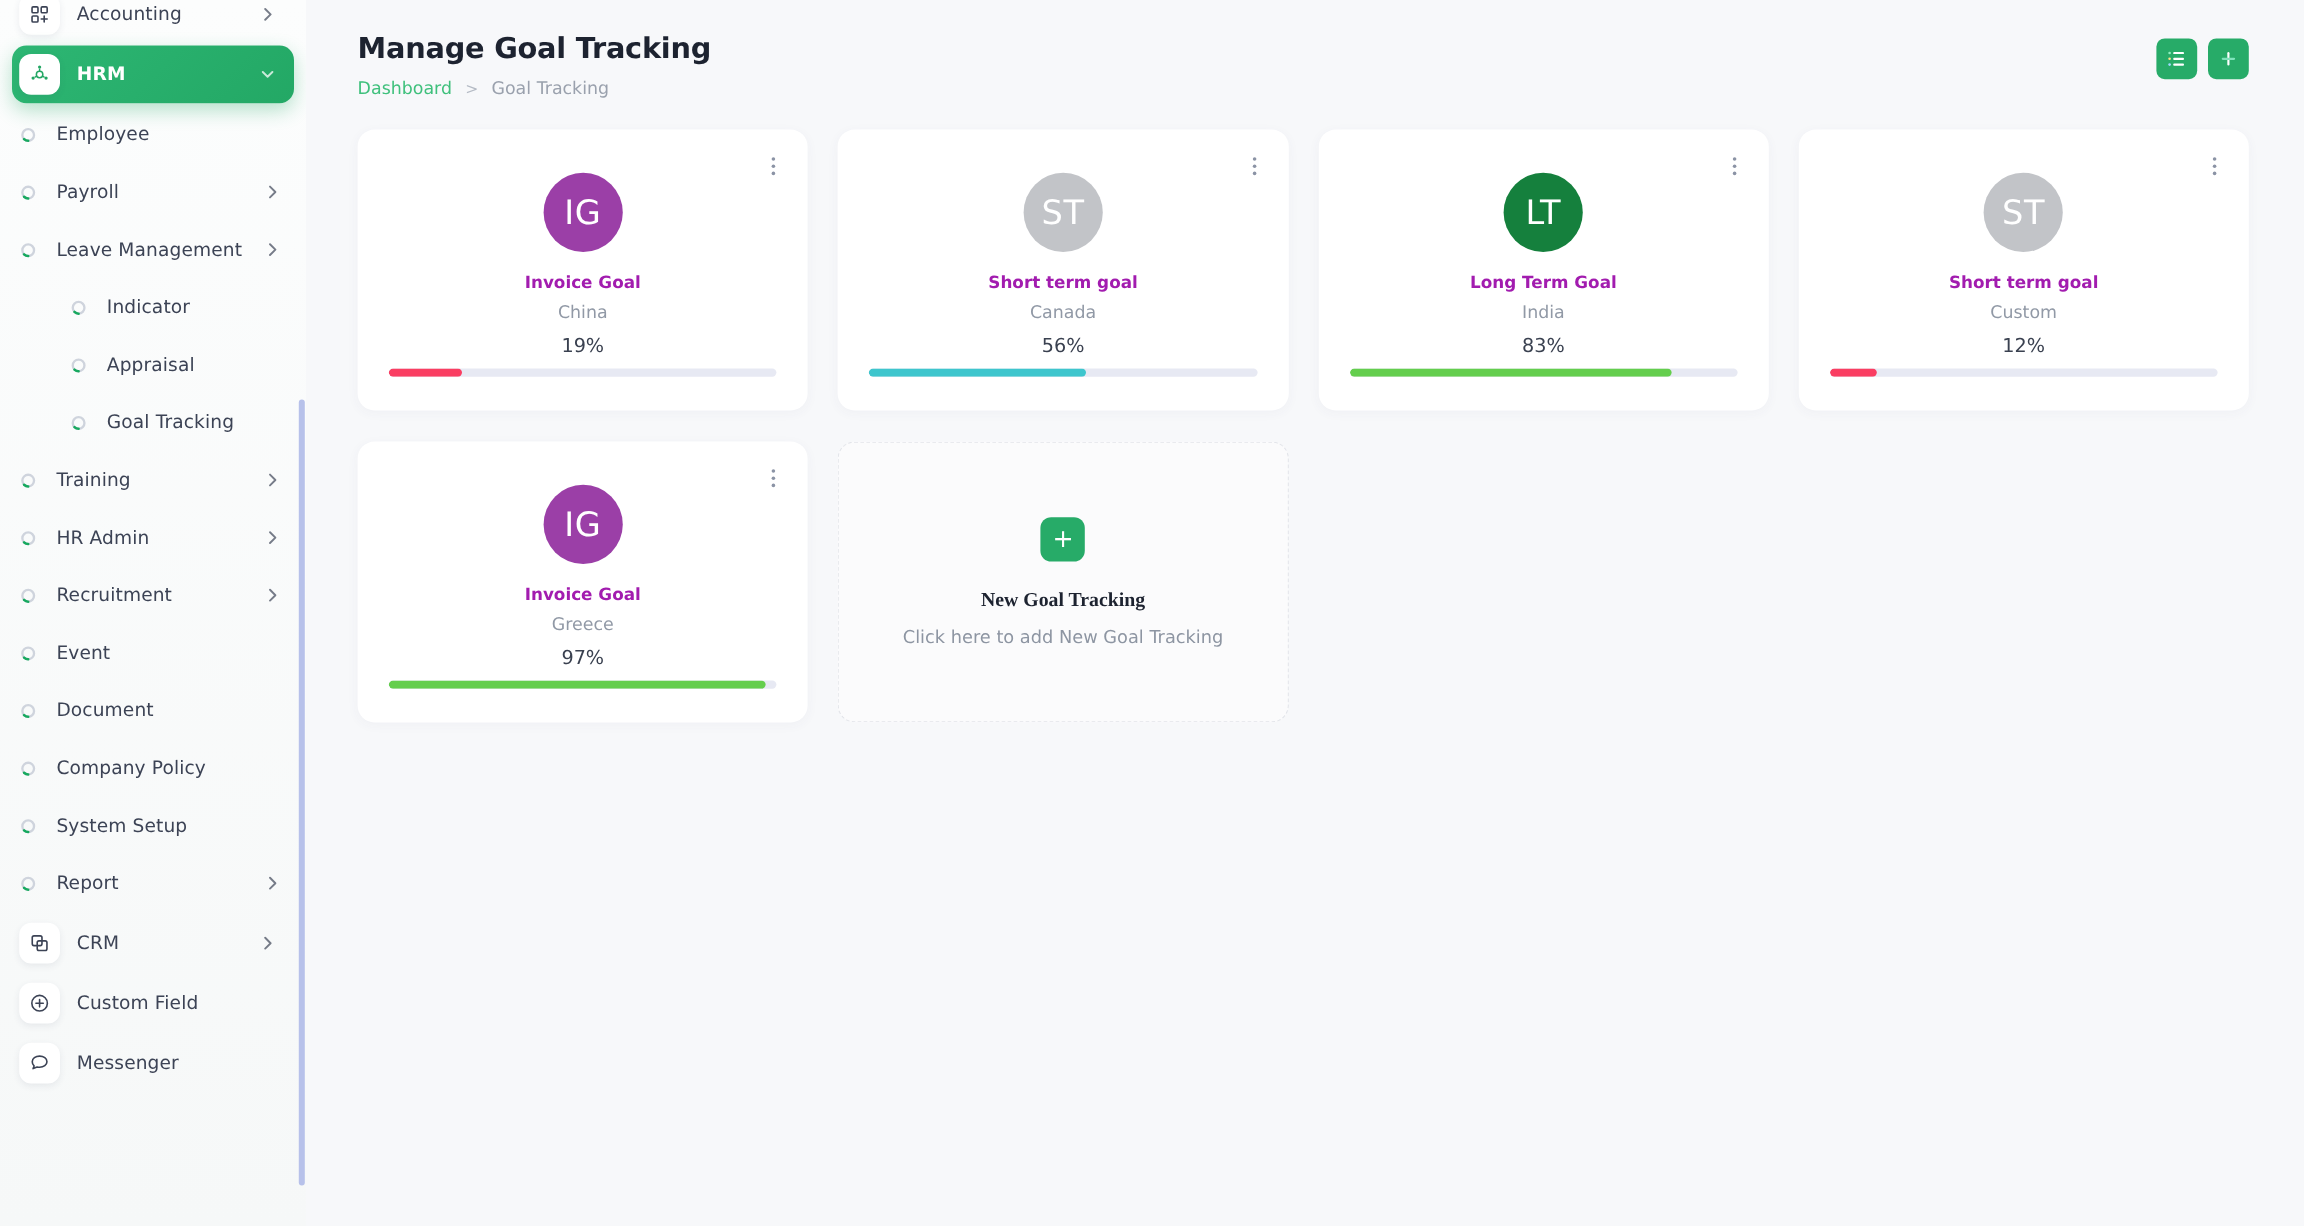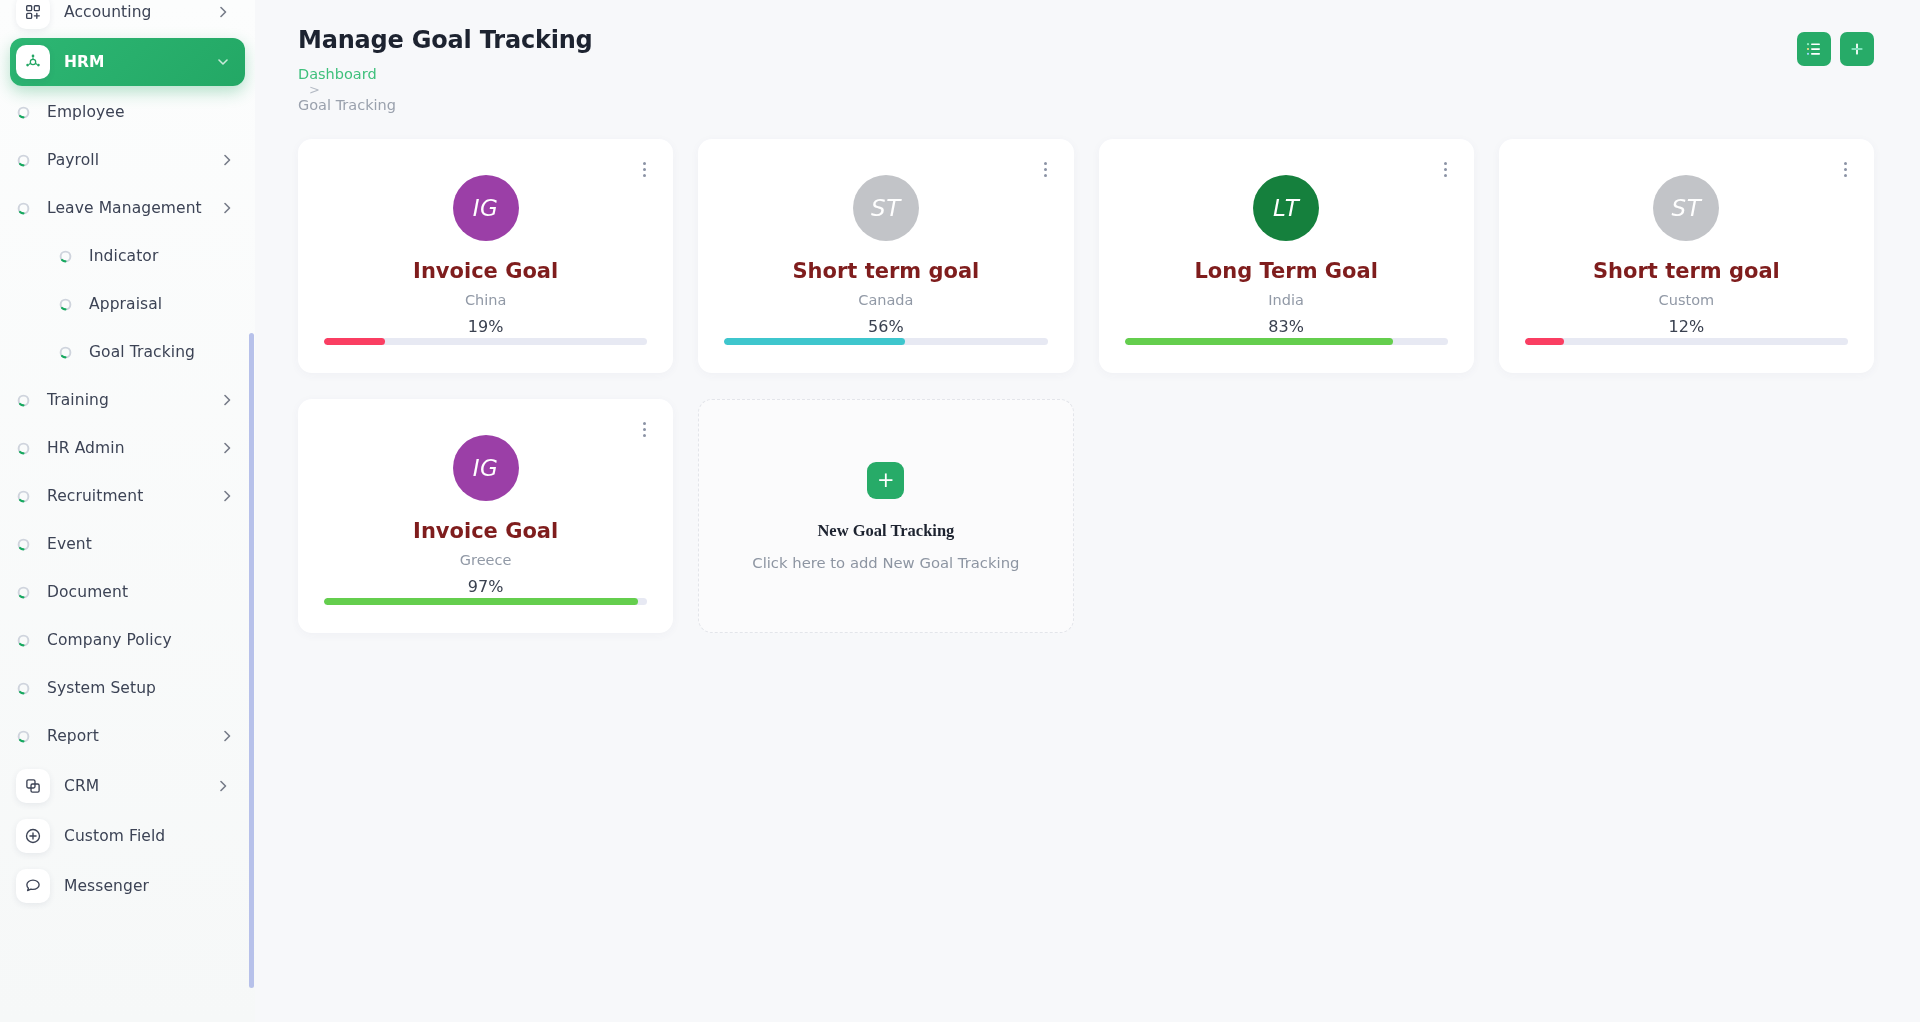--- a/index.html
+++ b/index.html
@@ -114,23 +114,22 @@
   }
   .page-title {
     font-size: 24px;
     font-weight: 700;
     color: #1d2330;
     letter-spacing: -.2px;
   }
   .breadcrumb {
     margin-top: 12px;
     display: flex;
-    align-items: flex-start;
+    align-items: center;
     font-size: 14.5px;
-    flex-direction: column;
   }
   .crumb-link { color: #3fc07c; cursor: pointer; }
   .crumb-sep { margin: 0 11px; color: #b4bac4; font-size: 13px; }
   .crumb-cur { color: #9aa1ad; }
 
   .head-actions { display: flex; gap: 9px; margin-top: 6px; }
   .act-btn {
     width: 34px; height: 34px;
     border-radius: 7px;
     background: #27ab68;
@@ -169,30 +168,29 @@
     display: block;
     width: 3px; height: 3px;
     border-radius: 50%;
     background: #8b93a5;
   }
   .avatar {
     width: 66px; height: 66px;
     border-radius: 50%;
     display: flex; align-items: center; justify-content: center;
     color: #fff;
-    font-size: 23px;
+    font-size: 28px;
     letter-spacing: .5px;
     margin-top: 6px;
-    font-style: italic;
   }
   .goal-title {
     margin-top: 18px;
-    font-size: 21px;
+    font-size: 14px;
     font-weight: 700;
-    color: #7f1d1d;
+    color: #a21caf;
     text-align: center;
   }
   .goal-sub {
     margin-top: 9px;
     font-size: 14.5px;
     color: #9199a6;
   }
   .goal-pct {
     margin-top: 9px;
     font-size: 16px;

